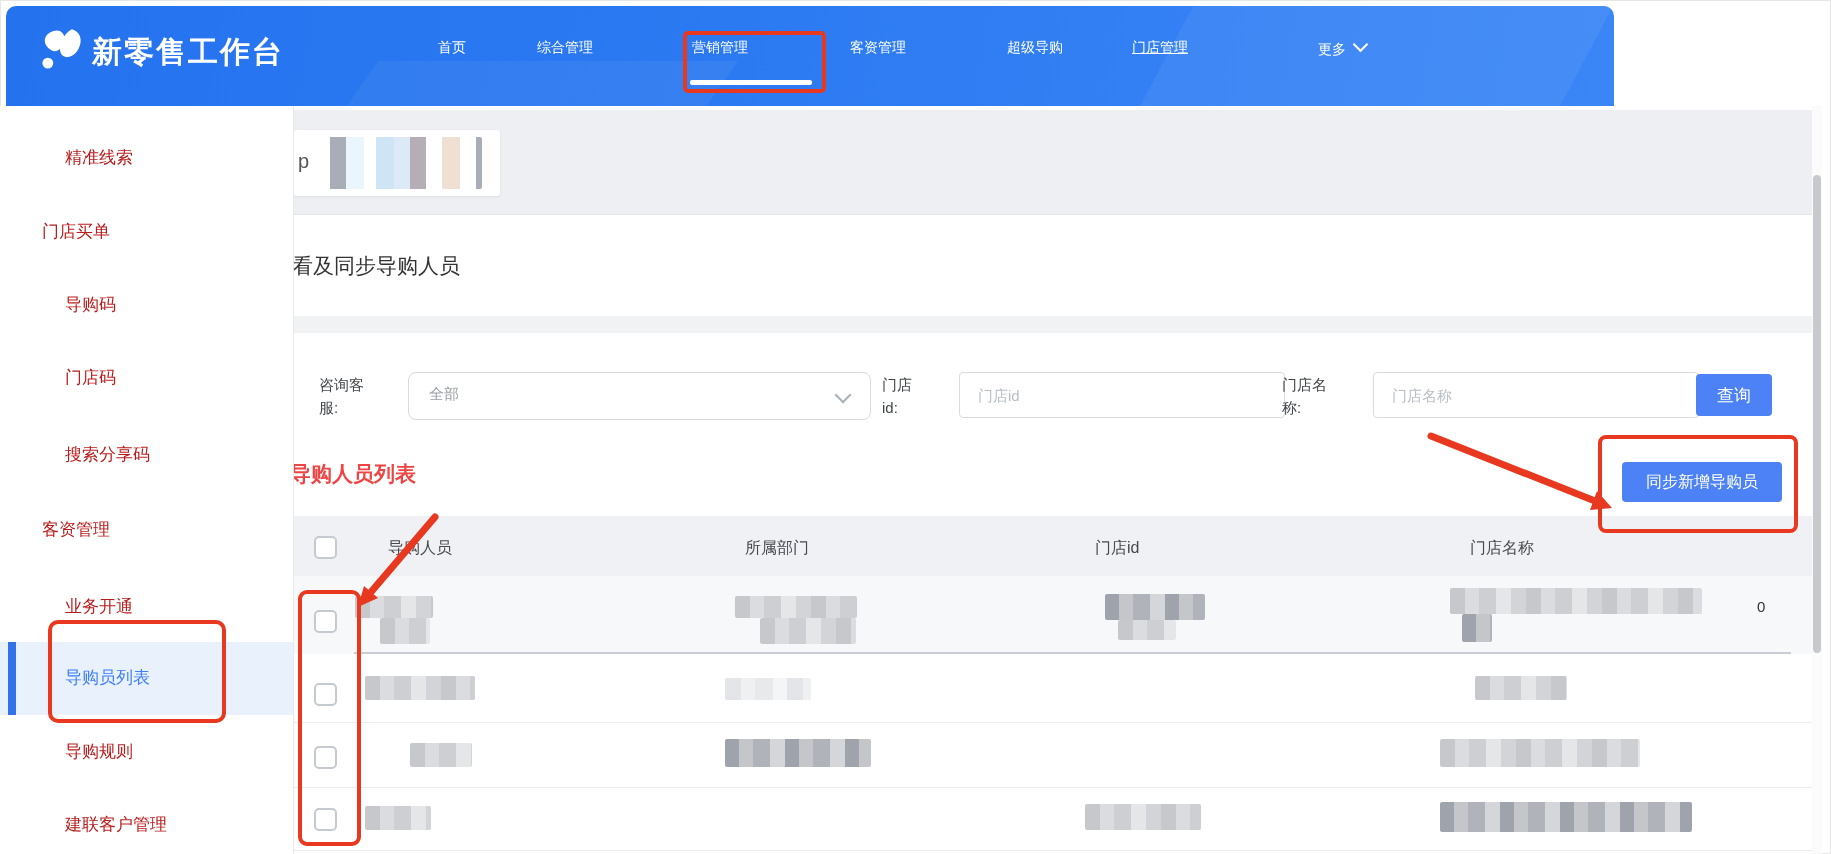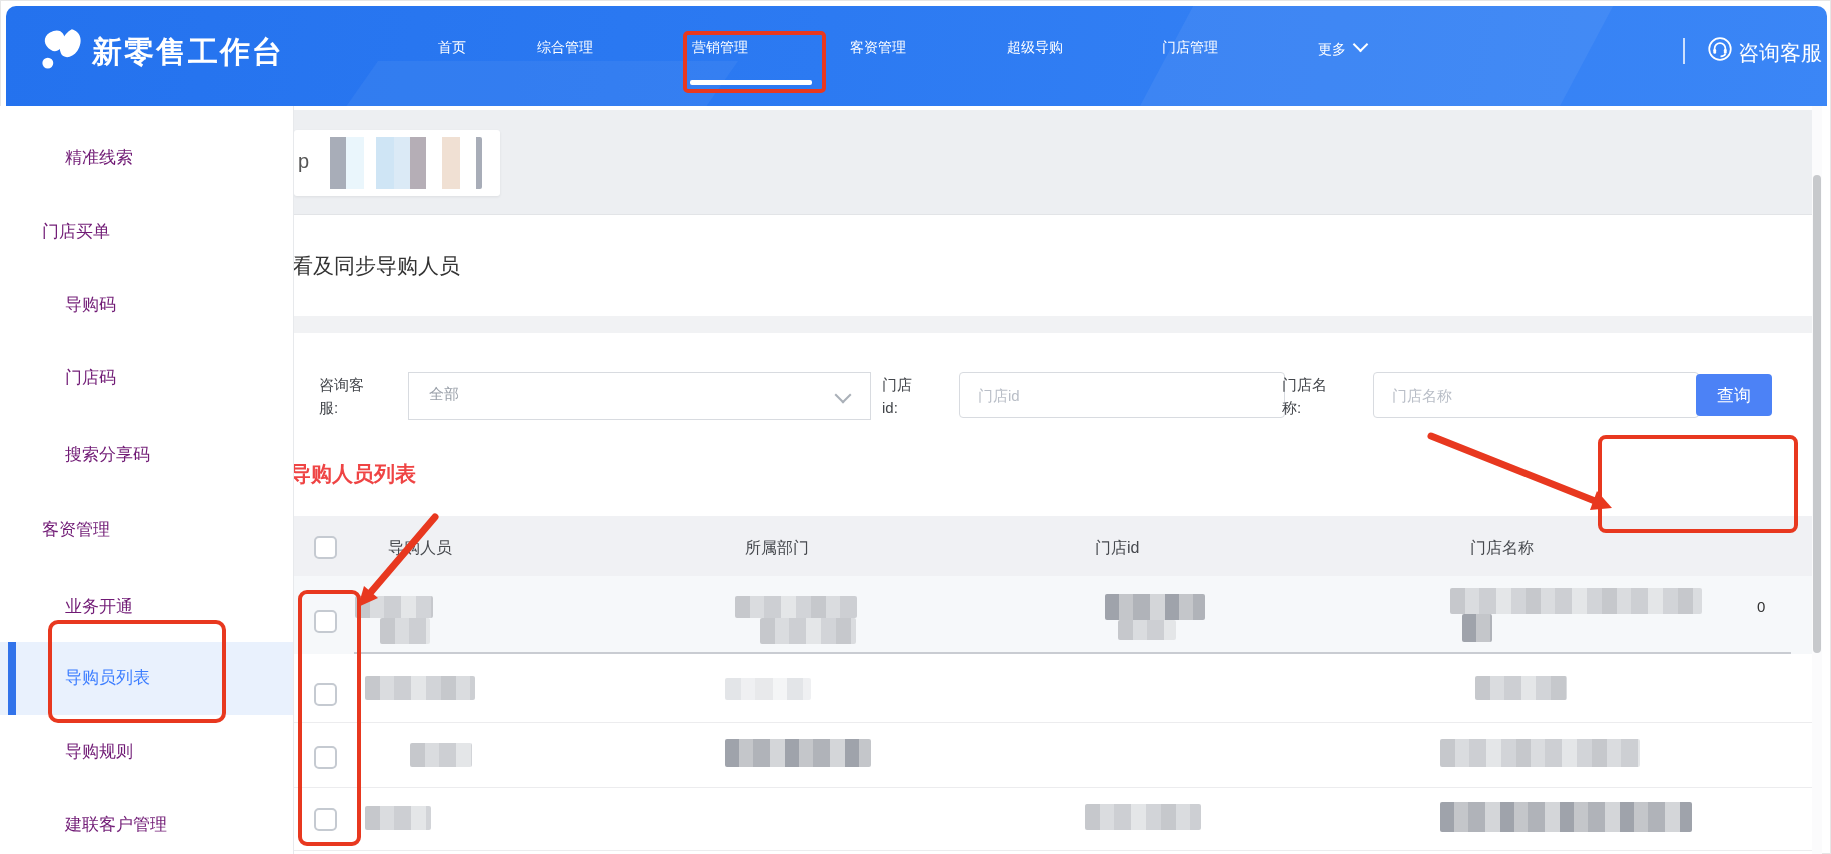--- a/index.html
+++ b/index.html
@@ -1,54 +1,54 @@
 <!DOCTYPE html>
 <html><head>
 <meta charset="utf-8">
 <style>
   html,body{margin:0;padding:0;background:#fff;}
   #app{position:relative;width:1831px;height:854px;background:#fff;overflow:hidden;
        font-family:"Liberation Sans","DejaVu Sans",sans-serif;box-shadow:inset 0 0 0 1px #e6e6e6;}
   .abs{position:absolute;}
 
   
-  .navbar{left:6px;top:6px;width:1821px;height:100px;border-radius:10px 10px 0 0;
+  .navbar{left:6px;top:6px;width:1608px;height:100px;border-radius:10px 10px 0 0;
           background:linear-gradient(100deg,#2472ee 0%,#2c7af2 45%,#3b86f6 100%);overflow:hidden;}
   .nav-deco1{left:1150px;top:-40px;width:420px;height:220px;background:rgba(255,255,255,0.06);transform:skewX(-28deg);}
   .nav-deco2{left:330px;top:55px;width:360px;height:120px;background:rgba(255,255,255,0.05);transform:skewX(-35deg);}
   .brand-title{left:86px;top:26px;color:#fff;font-size:30px;font-weight:bold;letter-spacing:2px;}
   .nav-item{top:33px;color:#fff;font-size:14px;cursor:pointer;white-space:nowrap;}
   .nav-underline{left:684px;top:74px;width:122px;height:5px;background:#fff;border-radius:2px;}
   .nav-redbox{left:677px;top:25px;width:135px;height:54px;border:4px solid #e8381f;border-radius:5px;}
   .nav-divider{left:1677px;top:32px;width:2px;height:26px;background:rgba(255,255,255,0.75);}
   .nav-service{left:1732px;top:33px;color:#fff;font-size:21px;white-space:nowrap;}
   .chev-down{display:inline-block;width:9px;height:9px;border-right:2px solid #fff;border-bottom:2px solid #fff;
              transform:rotate(45deg);margin-left:9px;vertical-align:4px;}
 
   
   .sidebar{left:0;top:106px;width:293px;height:748px;background:#fff;border-right:1px solid #e7e9ec;z-index:5;}
-  .side-item{font-size:17px;color:#701a75;cursor:pointer;white-space:nowrap;line-height:22px;}
+  .side-item{font-size:17px;color:#b91c1c;cursor:pointer;white-space:nowrap;line-height:22px;}
   .side-item.lvl-top{left:42px;}
   .side-item.lvl-sub{left:65px;}
   .side-active-bg{left:0;top:536px;width:293px;height:73px;background:#e9f1fd;}
   .side-active-bar{left:8px;top:536px;width:8px;height:73px;background:#3273ea;}
   .side-item.active{color:#3d7eff;}
   .side-redbox{left:48px;top:514px;width:170px;height:95px;border:4px solid #e8381f;border-radius:10px;z-index:8;}
 
   
   .main{left:294px;top:106px;width:1518px;height:748px;background:#fff;overflow:hidden;}
   .tabband{left:0;top:4px;width:1518px;height:104px;background:#edeff2;border-bottom:1px solid #e2e4e7;}
   .tab-chip{left:0;top:24px;width:206px;height:66px;background:#fff;border-radius:3px;box-shadow:0 1px 3px rgba(0,0,0,0.07);cursor:pointer;}
   .tab-text{left:4px;top:20px;font-size:20px;color:#555;}
   .desc-title{left:-23px;top:146px;font-size:21px;color:#333;white-space:nowrap;}
   .band-divider{left:0;top:210px;width:1518px;height:17px;background:#f1f2f4;}
 
   
   .f-label{top:267px;font-size:15px;color:#43464b;line-height:23px;}
-  .f-select{left:114px;top:266px;width:461px;height:46px;border:1px solid #d8dbe0;border-radius:0;background:#fff;cursor:pointer;}
+  .f-select{left:114px;top:266px;width:461px;height:46px;border:1px solid #d8dbe0;border-radius:8px;background:#fff;cursor:pointer;}
   .f-select-value{left:20px;top:12px;font-size:15px;color:#9aa0a9;}
   .sel-chev{left:428px;top:16px;width:10px;height:10px;border-right:2px solid #aab0b8;border-bottom:2px solid #aab0b8;transform:rotate(45deg);}
   .f-input{position:absolute;top:266px;height:44px;width:306px;border:1px solid #d8dbe0;border-radius:4px;
            font-size:15px;color:#333;padding:0 0 0 18px;outline:none;font-family:"Liberation Sans","DejaVu Sans",sans-serif;}
   .f-input::placeholder{color:#b9bec7;}
   .btn-blue{background:#4c82f6;color:#fff;border:none;border-radius:4px;cursor:pointer;
             font-family:"Liberation Sans","DejaVu Sans",sans-serif;}
   .btn-search{left:1402px;top:268px;width:76px;height:42px;font-size:17px;}
   .list-title{left:-4px;top:354px;font-size:21px;font-weight:bold;color:#ef4444;white-space:nowrap;}
   .btn-sync{left:1328px;top:356px;width:160px;height:40px;font-size:16px;}
@@ -96,21 +96,21 @@
         <circle cx="9" cy="36" r="5" fill="#ffffff"></circle>
       </svg>
     </span>
     <div class="abs brand-title">新零售工作台</div>
 
     <div class="abs nav-item" style="left:432px;">首页</div>
     <div class="abs nav-item" style="left:531px;">综合管理</div>
     <div class="abs nav-item" style="left:686px;">营销管理</div>
     <div class="abs nav-item" style="left:844px;">客资管理</div>
     <div class="abs nav-item" style="left:1001px;">超级导购</div>
-    <div class="abs nav-item" style="left:1156px;">门店管理</div>
+    <div class="abs nav-item" style="left:1126px;text-decoration:underline;">门店管理</div>
     <div class="abs nav-item" style="left:1312px;">
       <span>更多</span><span class="chev-down"></span>
     </div>
 
     <div class="abs nav-underline"></div>
     <div class="abs nav-redbox"></div>
 
     <div class="abs nav-divider"></div>
     <span class="abs" style="left:1700px;top:29px;">
       <svg width="28" height="28" viewBox="0 0 26 26" fill="none" stroke="#ffffff" stroke-width="1.6">
@@ -158,20 +158,21 @@
       <div class="abs f-select-value">全部</div>
       <div class="abs sel-chev"></div>
     </div>
     <div class="abs f-label" style="left:588px;width:34px;">门店id:</div>
     <input class="f-input" style="left: 665px;" placeholder="门店id">
     <div class="abs f-label" style="left:988px;width:50px;">门店名称:</div>
     <input class="f-input" style="left: 1079px;" placeholder="门店名称">
     <button class="abs btn-blue btn-search">查询</button>
 
     <div class="abs list-title">导购人员列表</div>
+    <button class="abs btn-blue btn-sync">同步新增导购员</button>
     <div class="abs sync-redbox"></div>
 
     <div class="abs thead">
       <div class="abs checkbox" style="left:20px;top:20px;"></div>
       <div class="abs th" style="left:94px;top:22px;">导购人员</div>
       <div class="abs th" style="left:451px;top:22px;">所属部门</div>
       <div class="abs th" style="left:801px;top:22px;">门店id</div>
       <div class="abs th" style="left:1176px;top:22px;">门店名称</div>
     </div>
 

